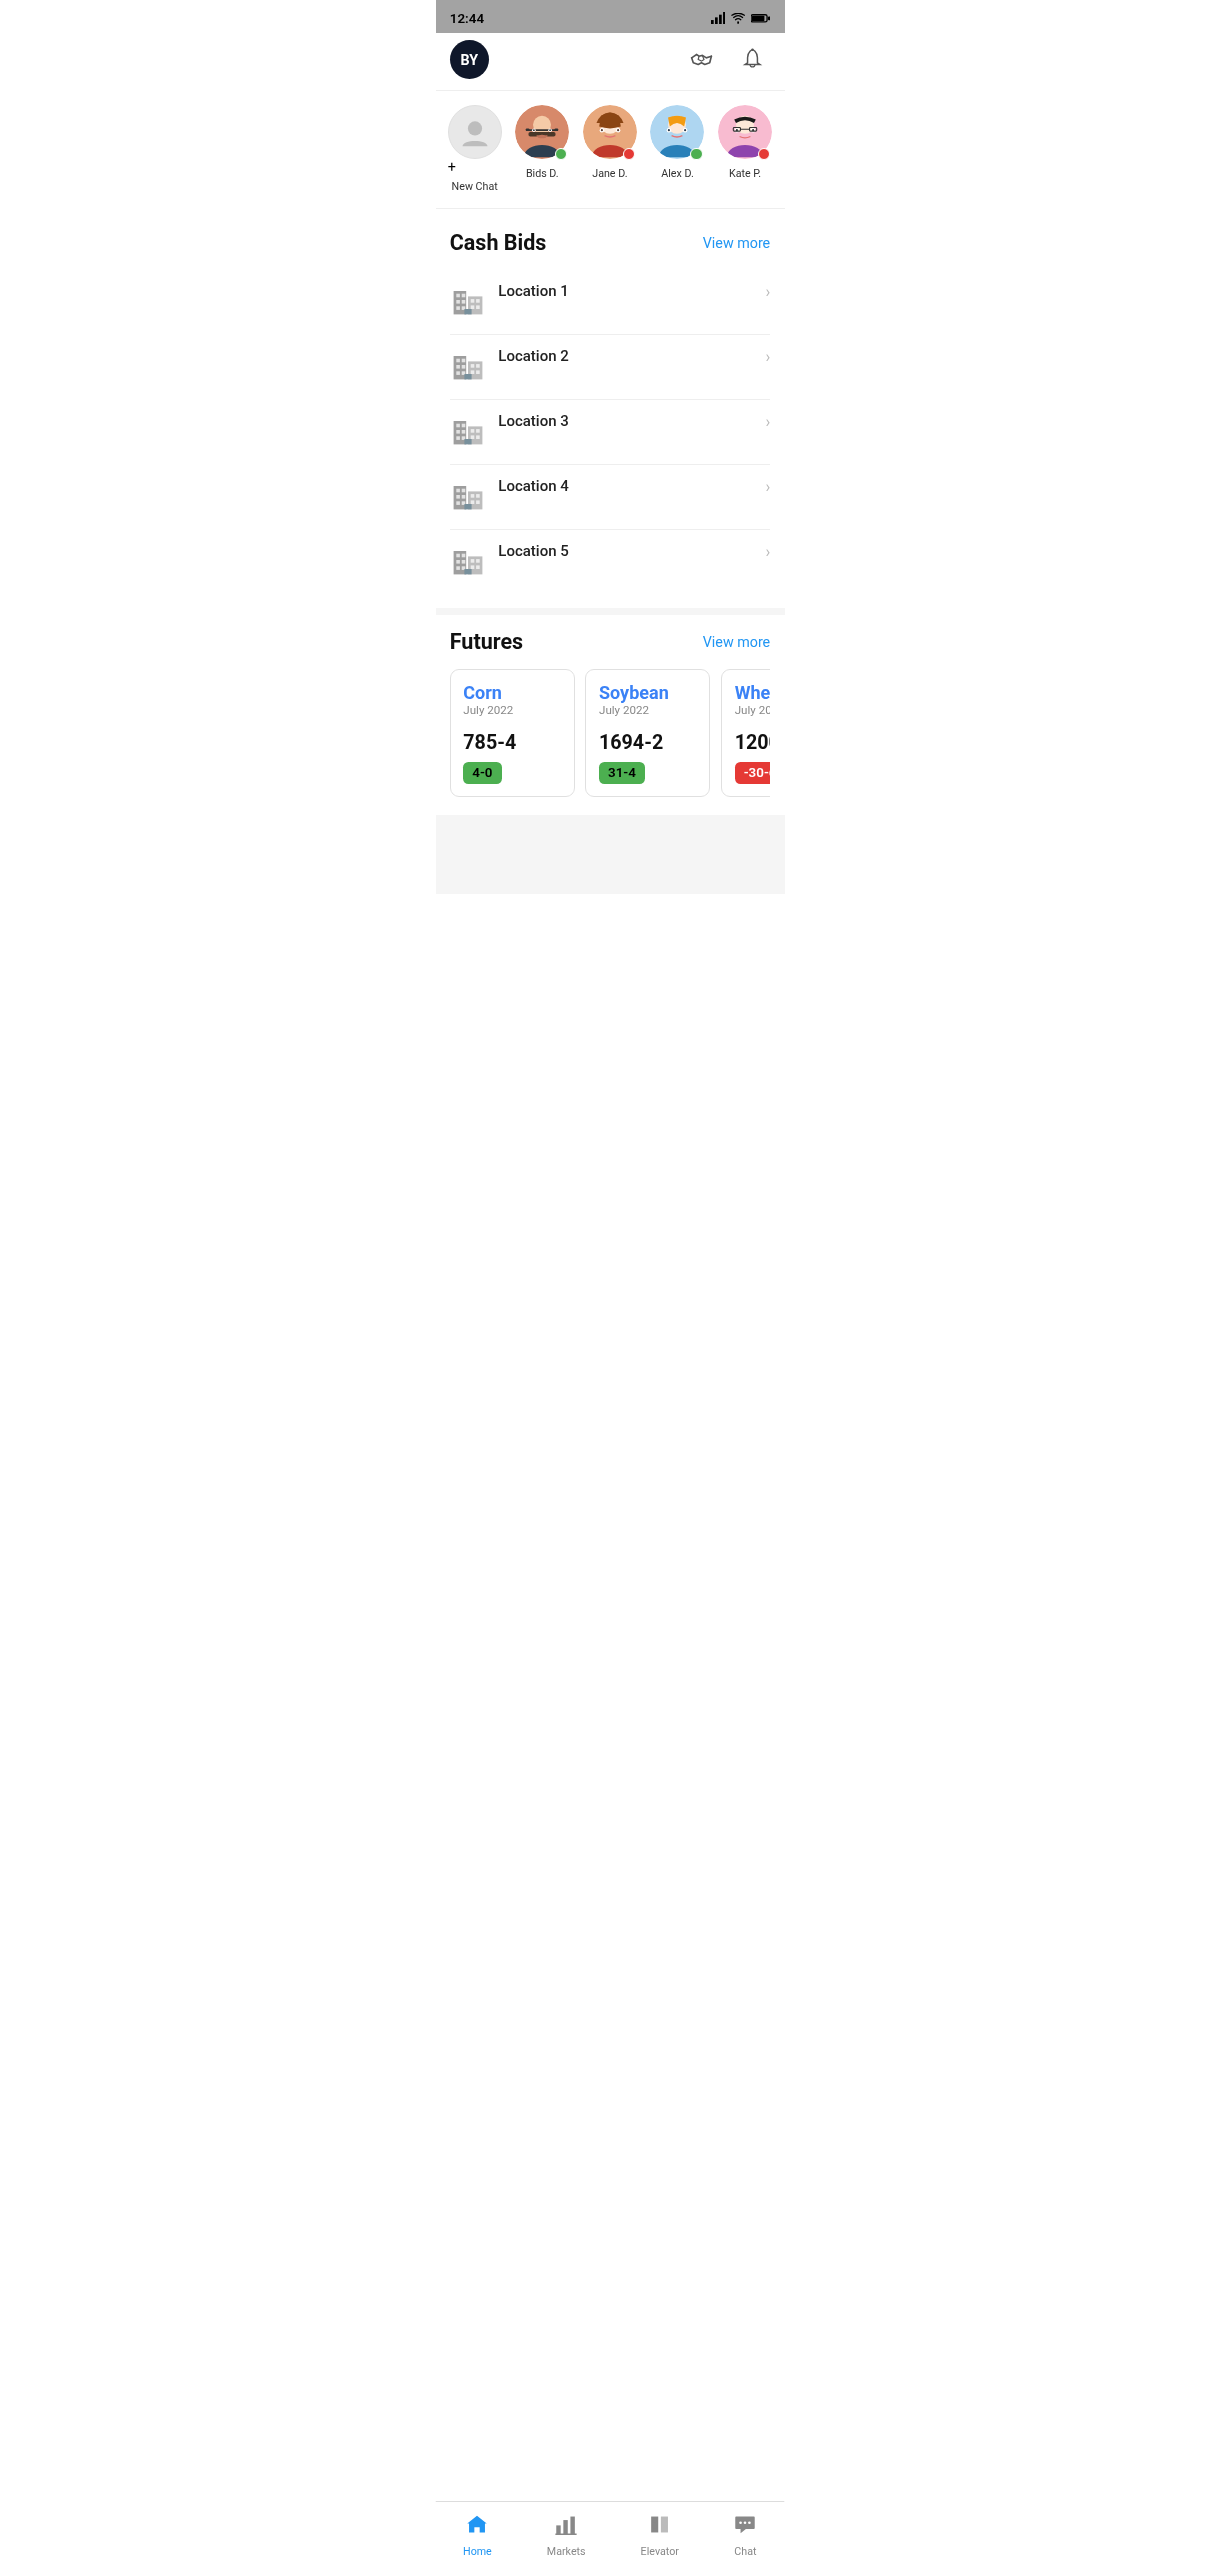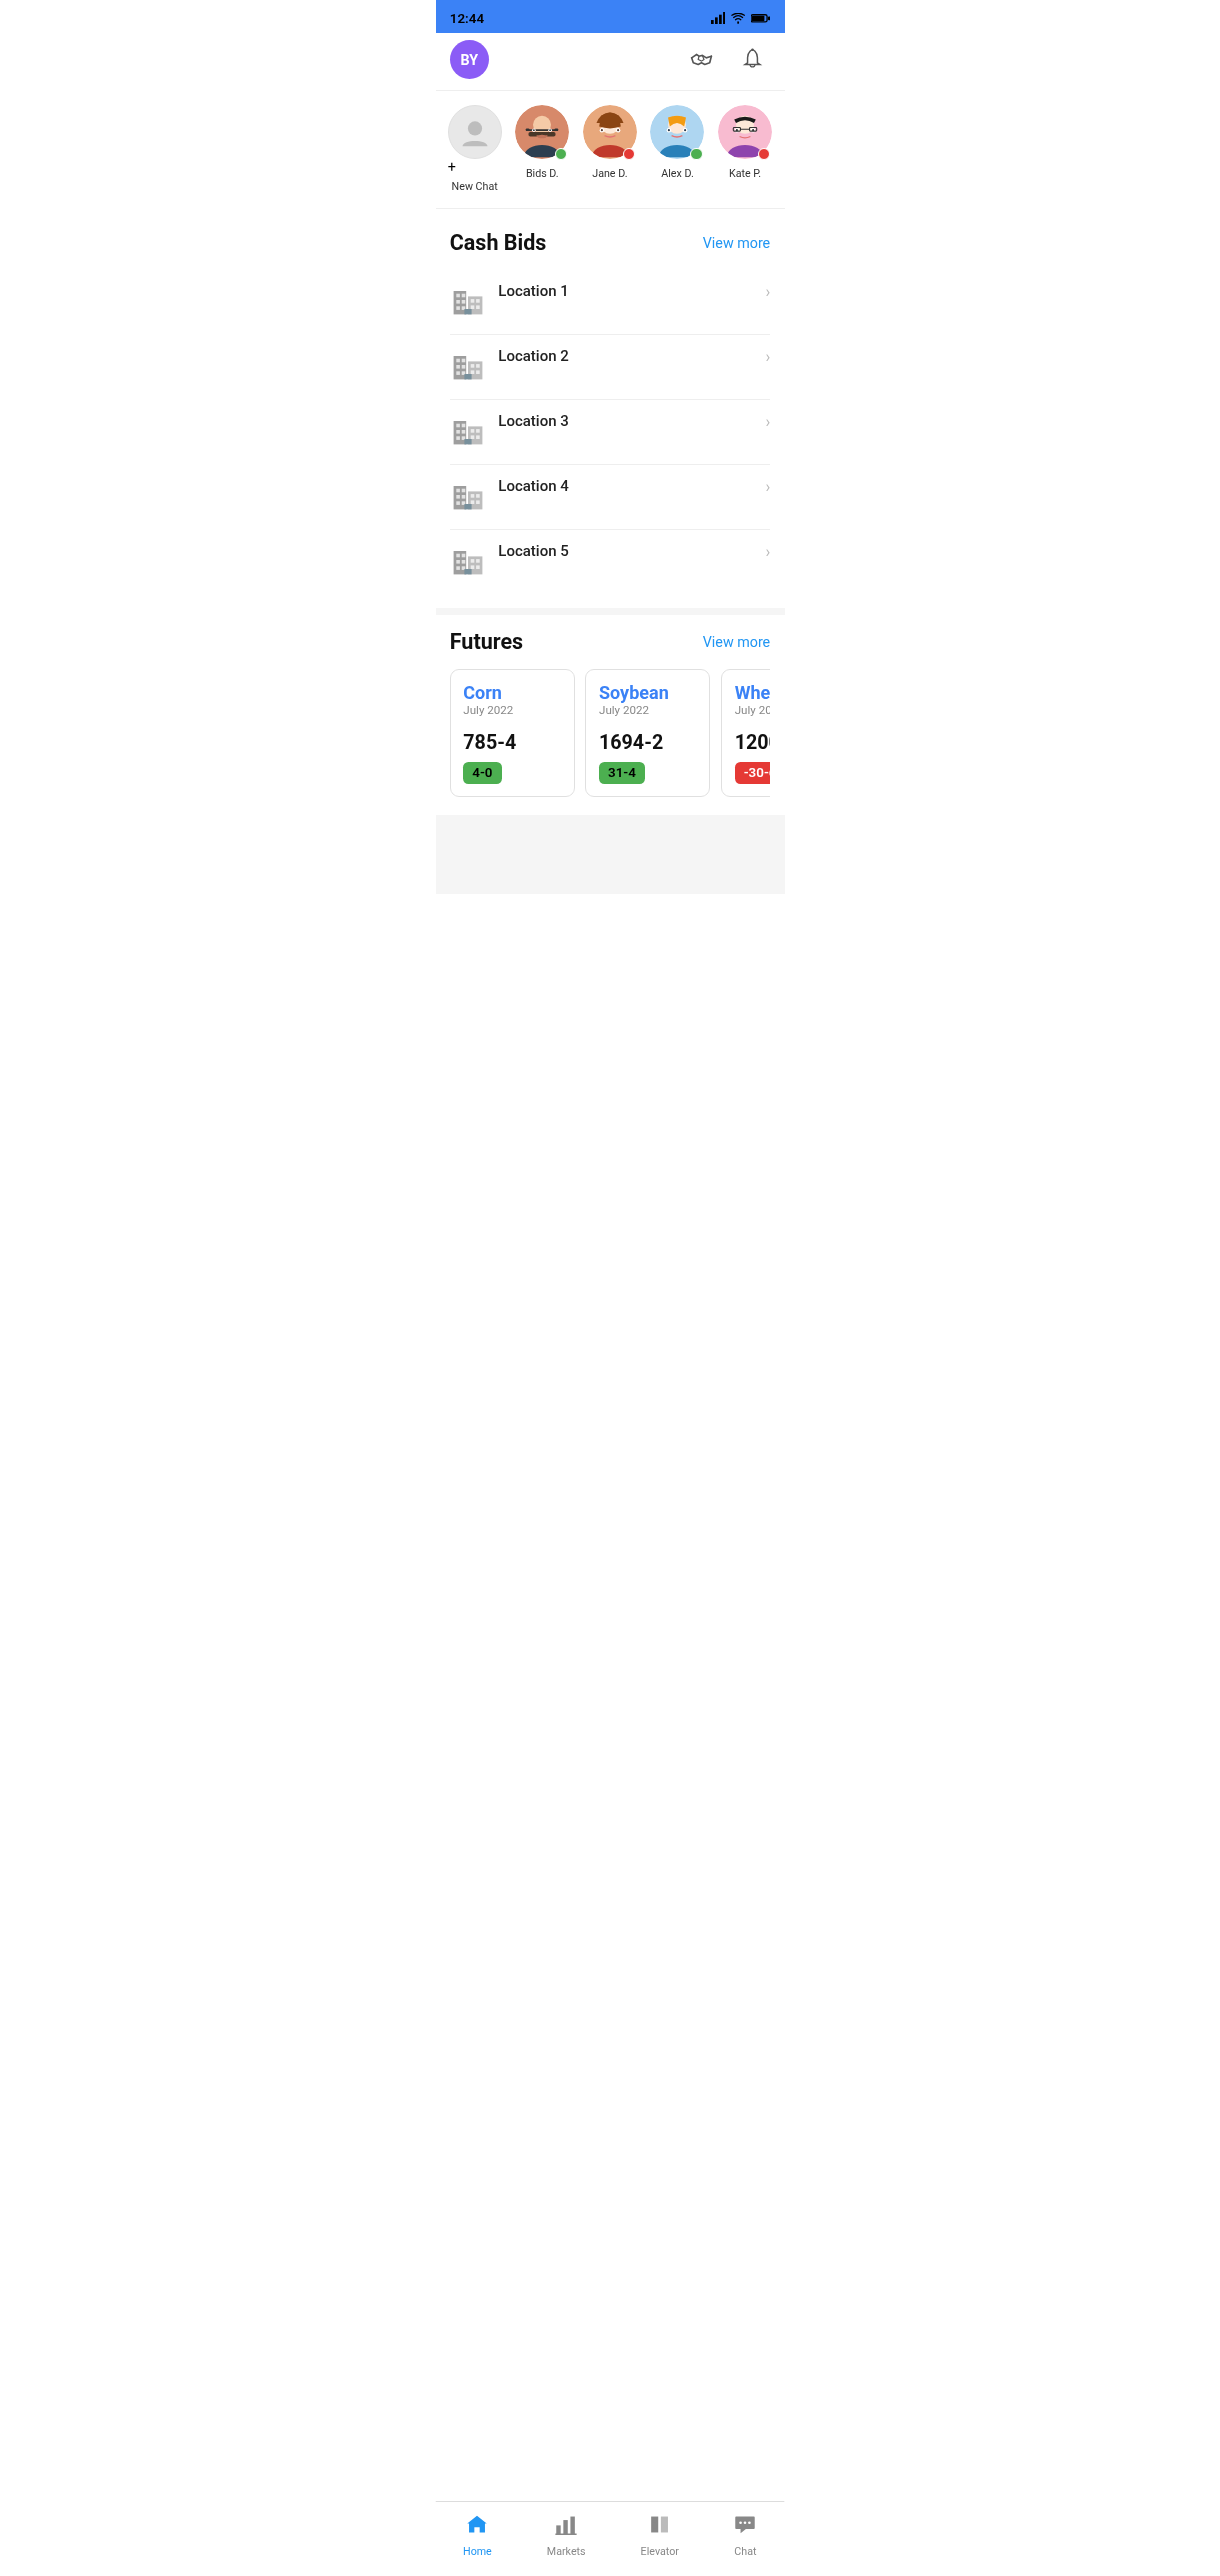--- a/index.html
+++ b/index.html
@@ -9,21 +9,21 @@
       background: #f5f5f5;
       max-width: 349px;
       margin: 0 auto;
       min-height: 100vh;
       background: #ffffff;
       position: relative;
     }
 
     
     .status-bar {
-      background: #3b82f6;
+      background: #a3a3a3;
       padding: 10.7px 14.3px 7.2px;
       display: flex;
       justify-content: space-between;
       align-items: center;
     }
     .status-time {
       font-size: 13.4px;
       font-weight: 600;
       color: #000;
     }
@@ -308,21 +308,21 @@
     </svg>
     <svg width="19.7" height="10.7" viewBox="0 0 22 12">
       <rect x="0" y="2" width="18" height="8" rx="2" stroke="#000" stroke-width="1.5" fill="none"></rect>
       <rect x="1" y="3" width="14" height="6" rx="1" fill="#000"></rect>
       <rect x="19" y="4" width="3" height="4" rx="1" fill="#000"></rect>
     </svg>
   </div>
 </div>
 
 <div class="header">
-  <div class="avatar-circle" style="background:#8b5cf6">
+  <div class="avatar-circle" style="background:#0f172a">
     <span>BY</span>
   </div>
   <div class="header-icons">
     <div class="header-icon-btn">
       <svg viewBox="0 0 28 20" fill="none">
         <path d="M2 8 L8 4 L11 6 L15 5 L20 8 L26 6" stroke="#555" stroke-width="2" stroke-linecap="round" fill="none"></path>
         <path d="M2 8 L4 14 L10 16 L14 14 L18 16 L24 14 L26 6" stroke="#555" stroke-width="2" stroke-linecap="round" stroke-linejoin="round" fill="none"></path>
         <path d="M11 6 L10 10 L14 12 L17 10 L15 5" stroke="#555" stroke-width="1.5" fill="none"></path>
       </svg>
     </div>

